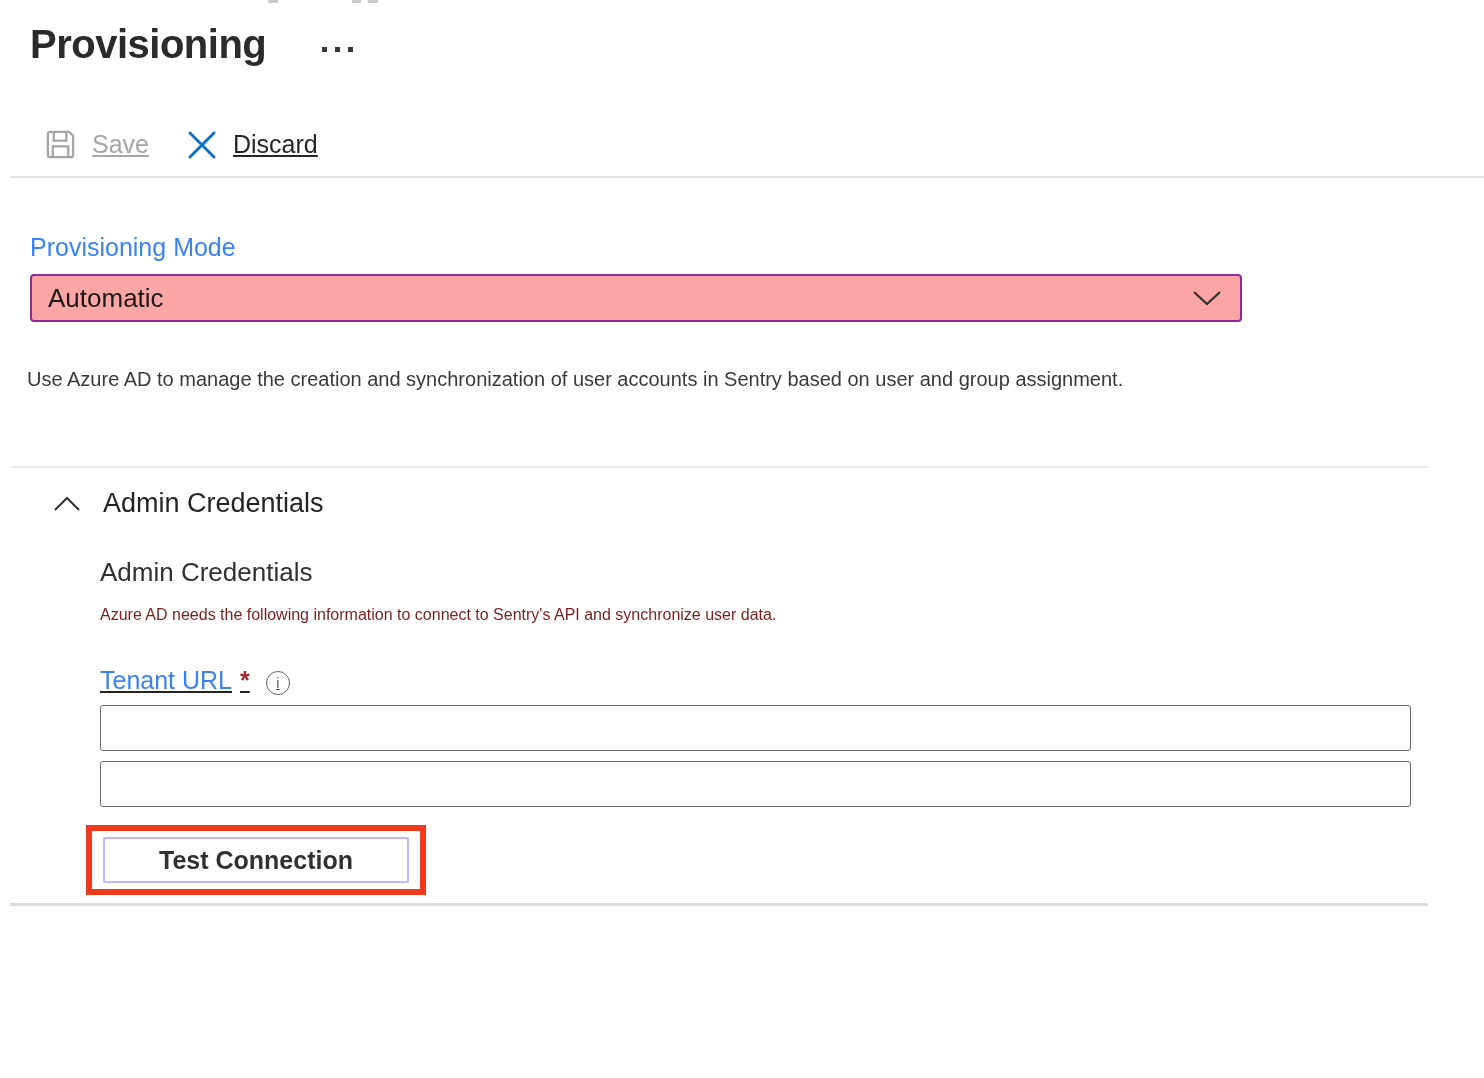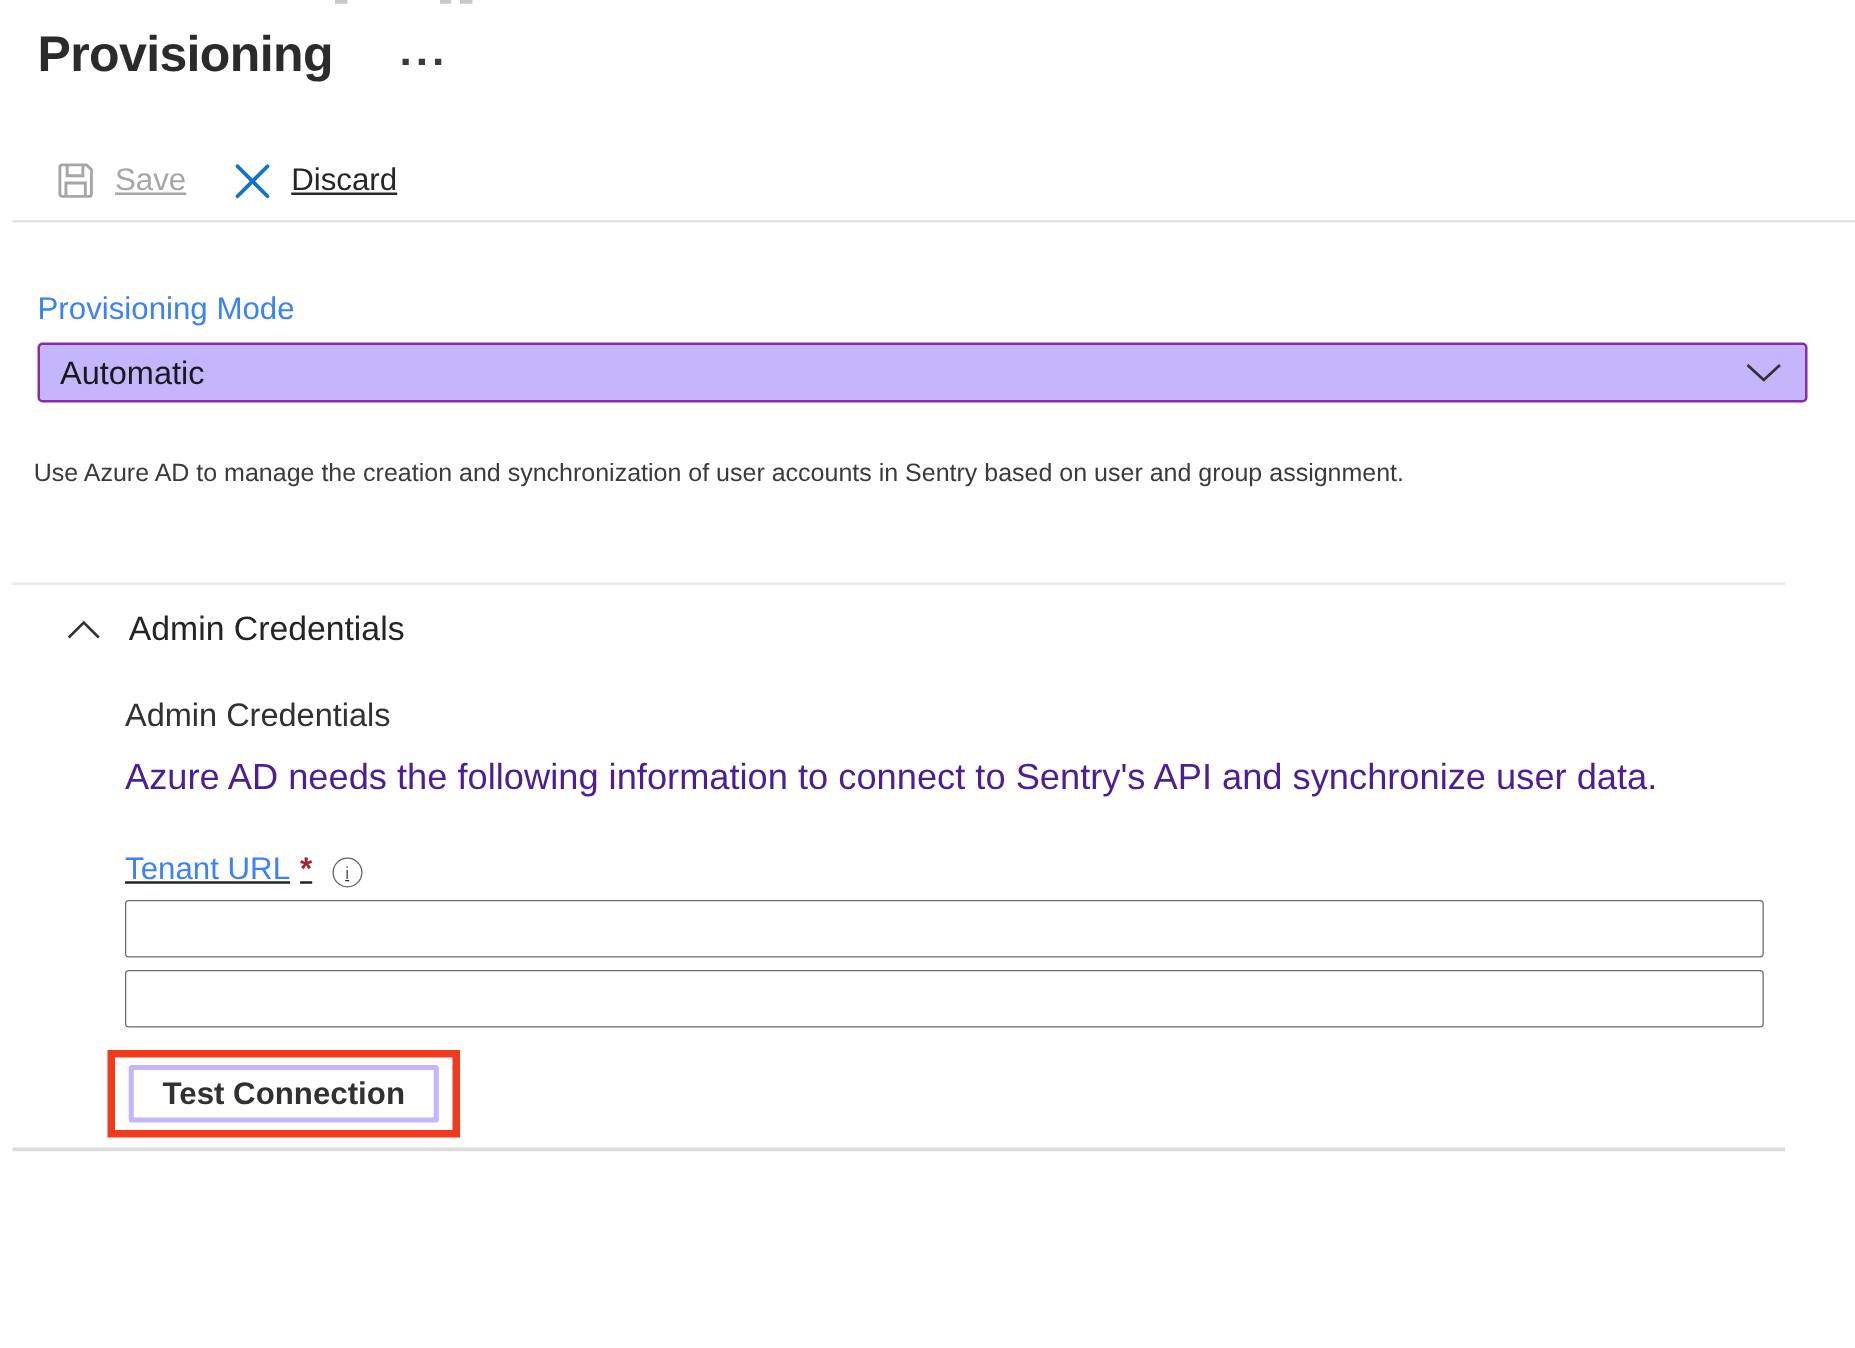--- a/index.html
+++ b/index.html
@@ -31,57 +31,57 @@
 
   .divider{height:2px;background:#e3e1e0;border:none;margin:0;}
   .divider.top{margin:16px 0 0 10px;width:1474px;}
   .divider.mid{margin:66px 0 0 10px;width:1418px;background:#eceae9;}
   .divider.bottom{margin:8px 0 0 10px;width:1418px;height:3px;background:#dcdcdc;}
 
   
   .field-label{font-size:25px;color:#3b82f6;}
   .pm-label{margin:55px 0 0 30px;}
   .dropdown{
-    margin:12px 0 0 30px;width:1416px;height:48px;box-sizing:border-box;
-    border:2.5px solid #8a2ba2;border-radius:4px;background:#c4b5fd;
+    margin:12px 0 0 30px;width:1212px;height:48px;box-sizing:border-box;
+    border:2.5px solid #8a2ba2;border-radius:4px;background:#fca5a5;
     display:flex;align-items:center;justify-content:space-between;
     padding:0 18px 0 16px;cursor:pointer;
   }
   .dropdown .val{font-size:26px;color:#1a1a1a;}
   .pm-desc{
     margin:36px 0 0 27px;max-width:1302px;font-size:20px;line-height:42px;color:#3b3a39;
   }
 
   
   .section-header{display:flex;align-items:center;gap:22px;margin:20px 0 0 53px;cursor:pointer;}
   .section-header .sec-title{font-size:27px;color:#252423;}
 
   .sub{margin-left:100px;}
   .sub-title{margin:38px 0 0 0;font-size:26px;font-weight:400;color:#323130;}
-  .sub-desc{margin:18px 0 0 0;font-size:29px;color:#4c1d95;}
+  .sub-desc{margin:18px 0 0 0;font-size:16px;color:#7f1d1d;}
 
   .label-row{display:flex;align-items:flex-end;margin:42px 0 0 0;text-decoration:underline;}
   .req{color:#a4262c;font-size:25px;margin-left:8px;font-weight:700;}
   .info-icon{
     width:22px;height:22px;border:1.8px solid #605e5c;border-radius:50%;
     display:flex;align-items:center;justify-content:center;margin-left:16px;
     font-size:14px;color:#605e5c;font-style:normal;line-height:1;
   }
   .text-input{
     display:block;width:1311px;height:46px;box-sizing:border-box;
     border:1.8px solid #6b6b6b;border-radius:3px;background:#fff;
     margin:10px 0 0 0;font-size:24px;padding:0 12px;outline:none;
   }
   .secret-label{margin-top:40px;display:block;}
 
   .annotation{
     display:inline-block;border:6px solid #f03a1e;margin:18px 0 0 -14px;padding:6px 11px;
   }
   .test-btn{
-    width:248px;height:46px;background:#fff;border:4px solid #c4b5fd;border-radius:2px;
+    width:306px;height:46px;background:#fff;border:2px solid #c4b5fd;border-radius:2px;
     font-family:"Liberation Sans", sans-serif;font-size:25px;font-weight:700;color:#323130;
     cursor:pointer;
   }
   svg{display:block;}
 </style>
 </head>
 <body>
 
 <div>
   <span class="artifact a1"></span>

